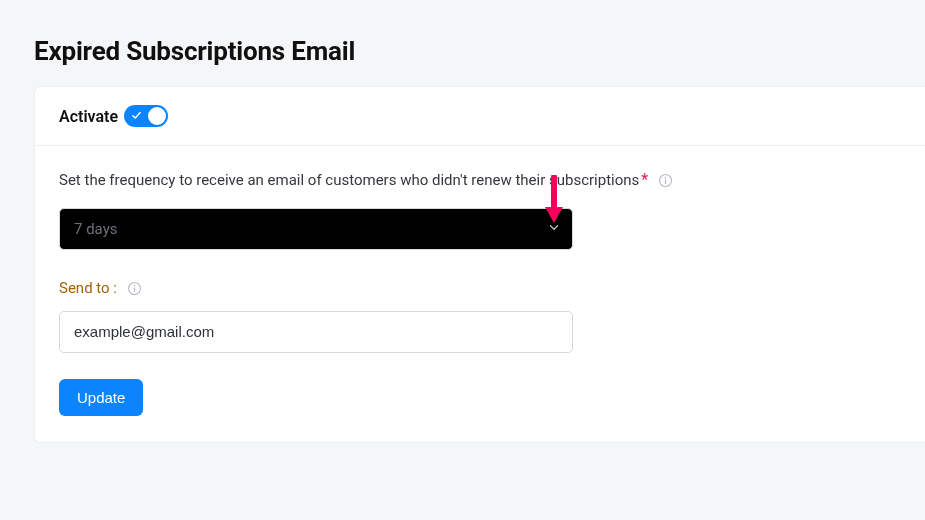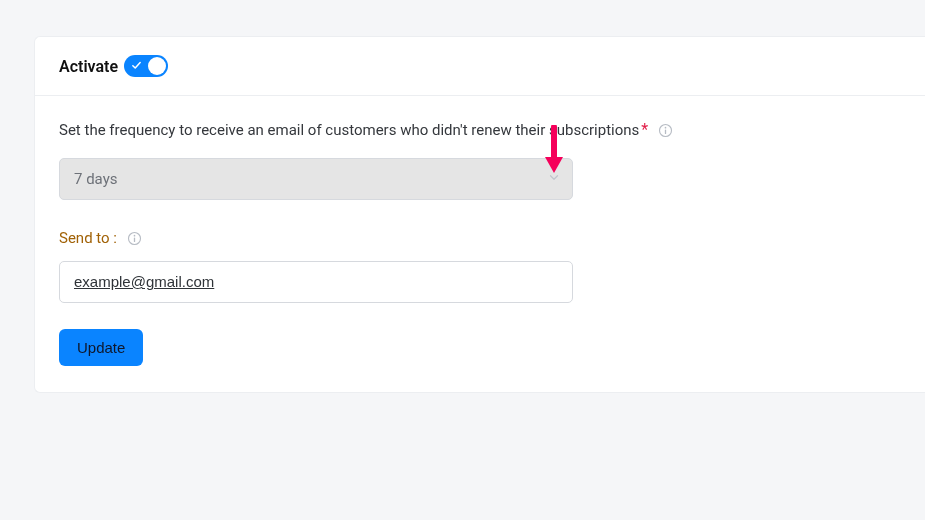--- a/index.html
+++ b/index.html
@@ -92,21 +92,21 @@
     .select-wrap {
       position: relative;
       margin-top: 14px;
       width: 514px;
     }
     .select {
       width: 100%;
       height: 42px;
       border: 1px solid #d6d9de;
       border-radius: 5px;
-      background: #e5e5e5;
+      background: #000000;
       padding: 0 14px;
       font-size: 15px;
       color: #6d7178;
       display: flex;
       align-items: center;
       cursor: pointer;
     }
     .select-chevron {
       position: absolute;
       right: 12px;
@@ -133,40 +133,40 @@
     .text-input {
       width: 100%;
       height: 42px;
       border: 1px solid #d6d9de;
       border-radius: 5px;
       padding: 0 14px;
       font-size: 15px;
       color: #2f3338;
       outline: none;
       background: #fff;
-      text-decoration: underline;
     }
     .actions {
       margin-top: 26px;
     }
     .btn-primary {
       background: #0a84ff;
-      color: #0f172a;
+      color: #ffffff;
       border: none;
       border-radius: 6px;
       padding: 10px 18px;
       font-size: 15px;
       font-weight: 500;
       cursor: pointer;
     }
   </style>
 </head>
 <body>
 
 <div class="page">
+  <h1 class="page-title">Expired Subscriptions Email</h1>
 
   <div class="card">
     <div class="card-header">
       <span class="activate-label">Activate</span>
       <div class="toggle">
         <span class="check">
           <svg width="11" height="11" viewBox="0 0 12 12">
               <path d="M2 6.2 L4.6 8.8 L10 2.8" stroke="#ffffff" stroke-width="1.6" fill="none" stroke-linecap="round" stroke-linejoin="round"></path>
             </svg>
         </span>

